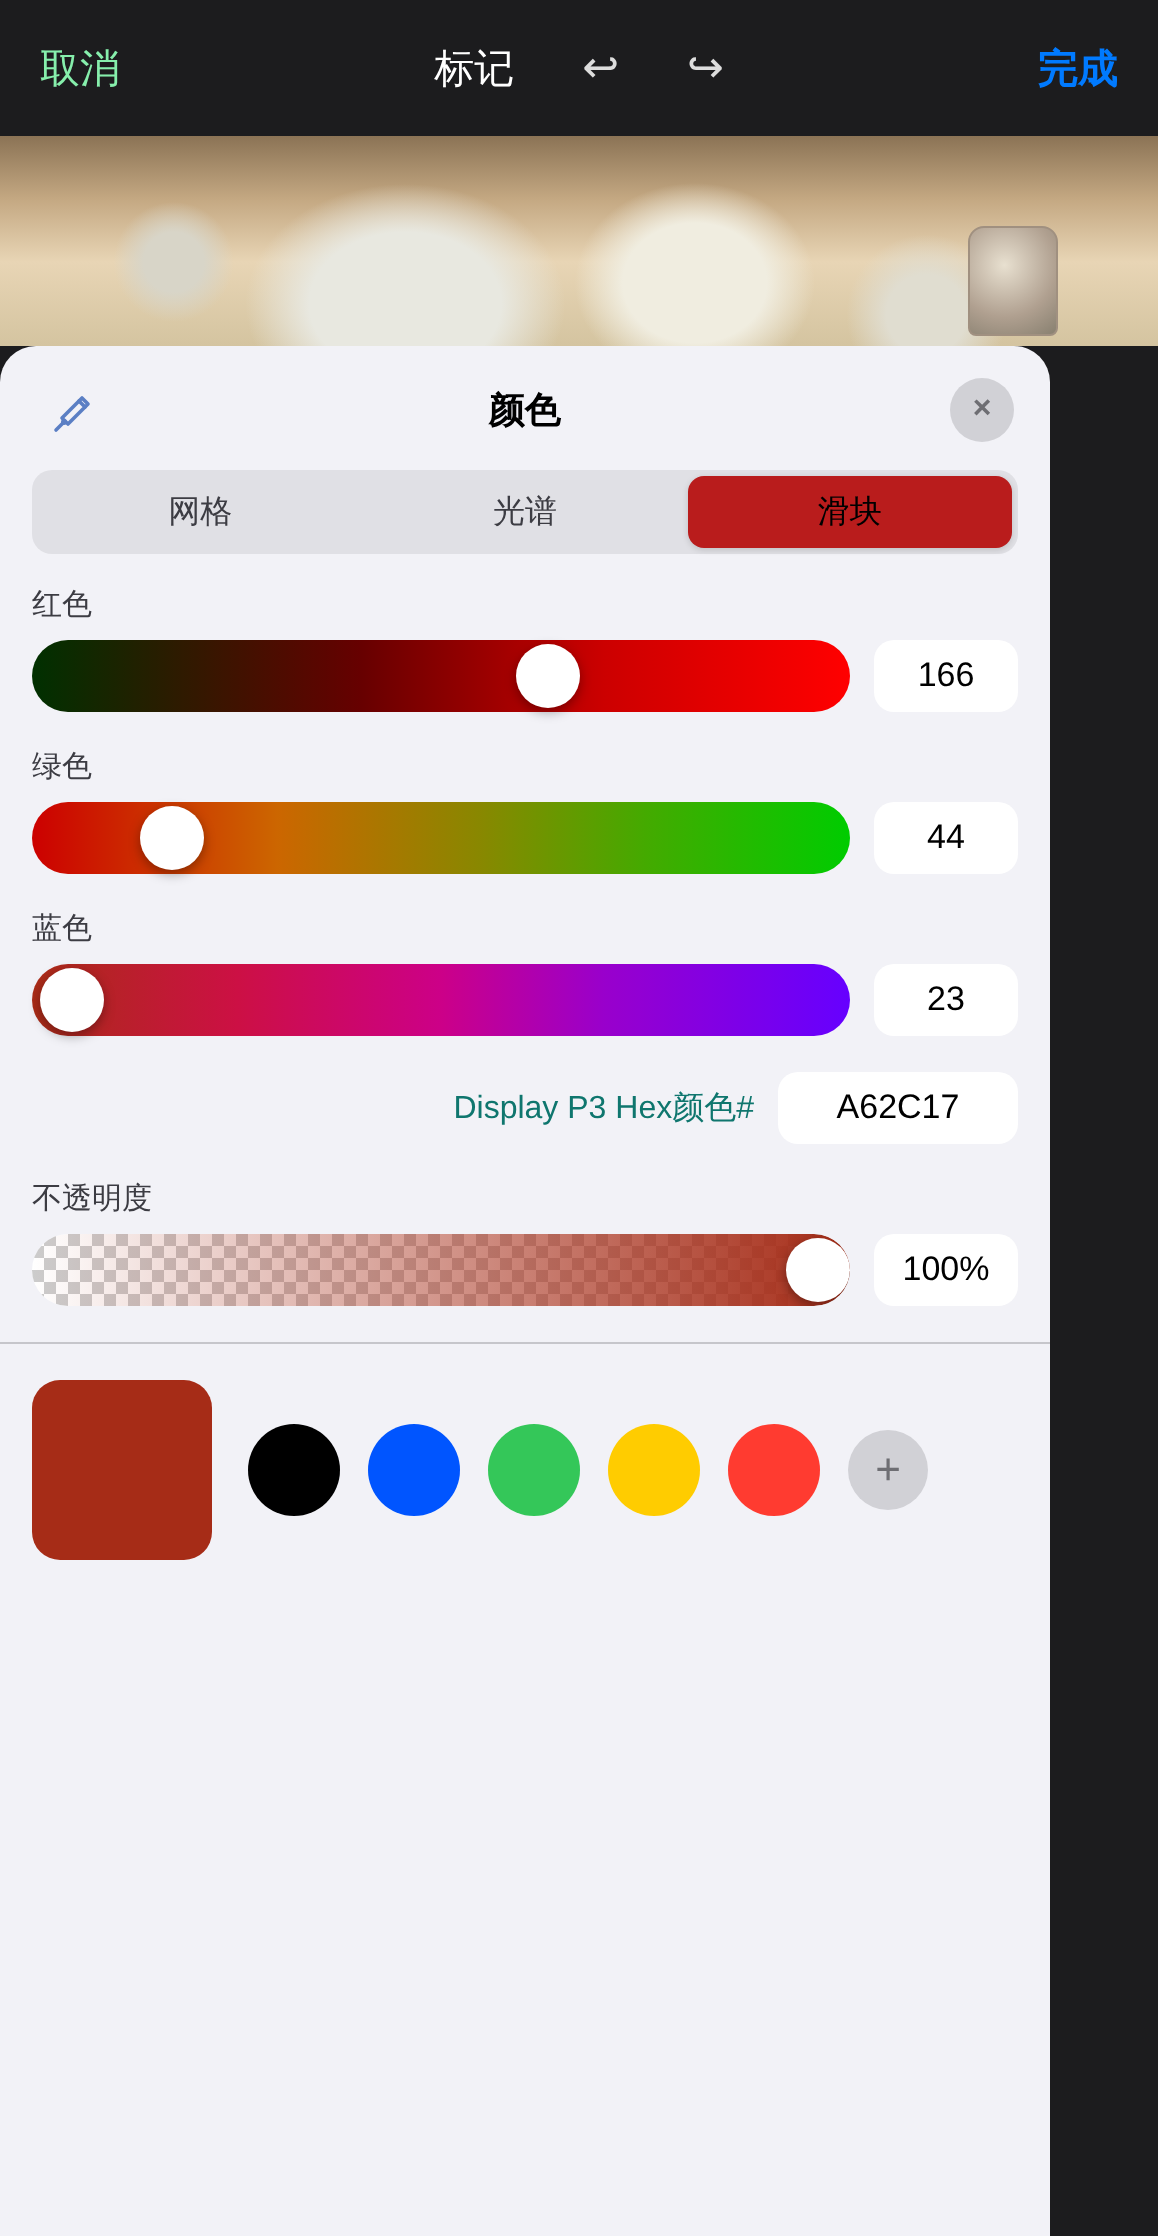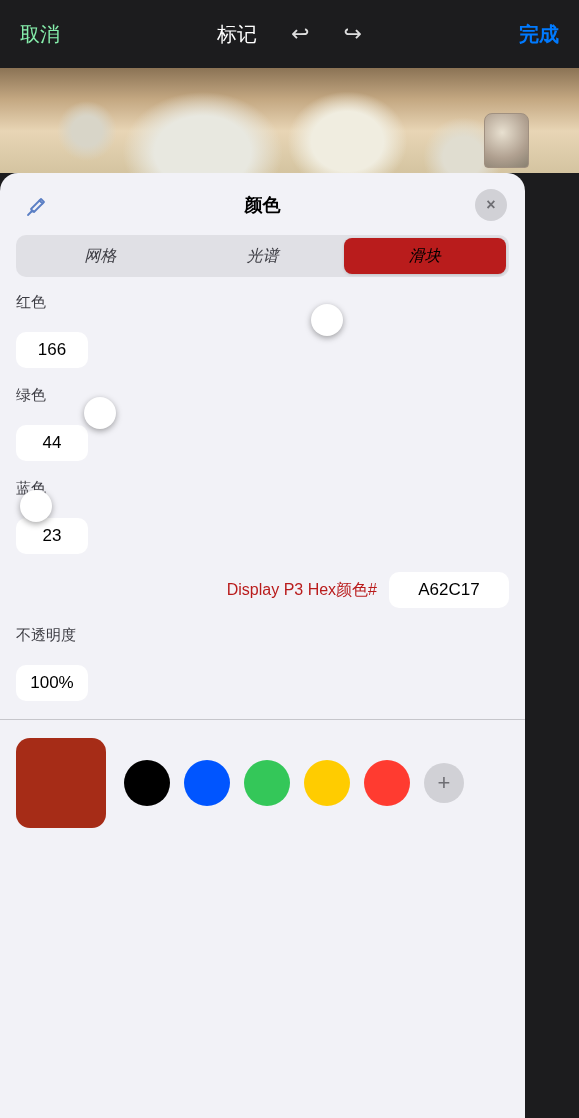--- a/index.html
+++ b/index.html
@@ -135,21 +135,20 @@
     }
 
     
     .tabs-container {
       margin: 8px 16px 16px;
       background: #e0e0e5;
       border-radius: 10px;
       display: flex;
       height: 42px;
       padding: 3px;
-      font-style: italic;
     }
     .tab-item {
       flex: 1;
       display: flex;
       align-items: center;
       justify-content: center;
       border-radius: 8px;
       font-size: 16px;
       color: #3c3c43;
       cursor: pointer;
@@ -171,21 +170,20 @@
       margin-bottom: 18px;
     }
     .slider-label {
       font-size: 15px;
       color: #3c3c43;
       margin-bottom: 8px;
     }
     .slider-row {
       display: flex;
       gap: 12px;
-      flex-direction: column;
     }
     .slider-track {
       flex: 1;
       height: 36px;
       border-radius: 18px;
       position: relative;
       cursor: pointer;
       overflow: visible;
     }
     .slider-thumb {
@@ -231,21 +229,21 @@
 
     
     .hex-row {
       display: flex;
       align-items: center;
       justify-content: flex-end;
       gap: 12px;
       margin: 6px 0 18px;
     }
     .hex-label {
-      color: #b91c1c;
+      color: #0f766e;
       font-size: 16px;
     }
     .hex-value-box {
       width: 120px;
       height: 36px;
       background: #ffffff;
       border-radius: 10px;
       display: flex;
       align-items: center;
       justify-content: center;

